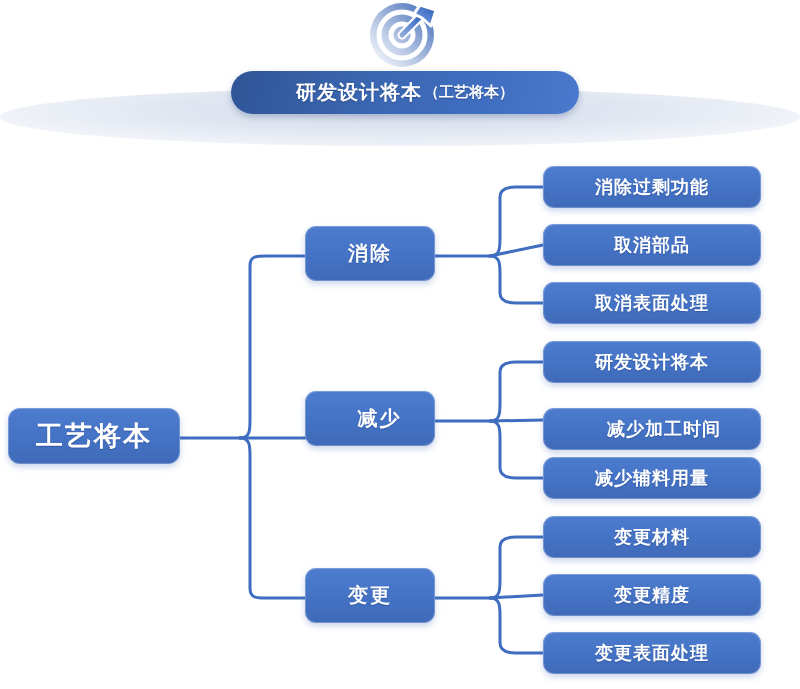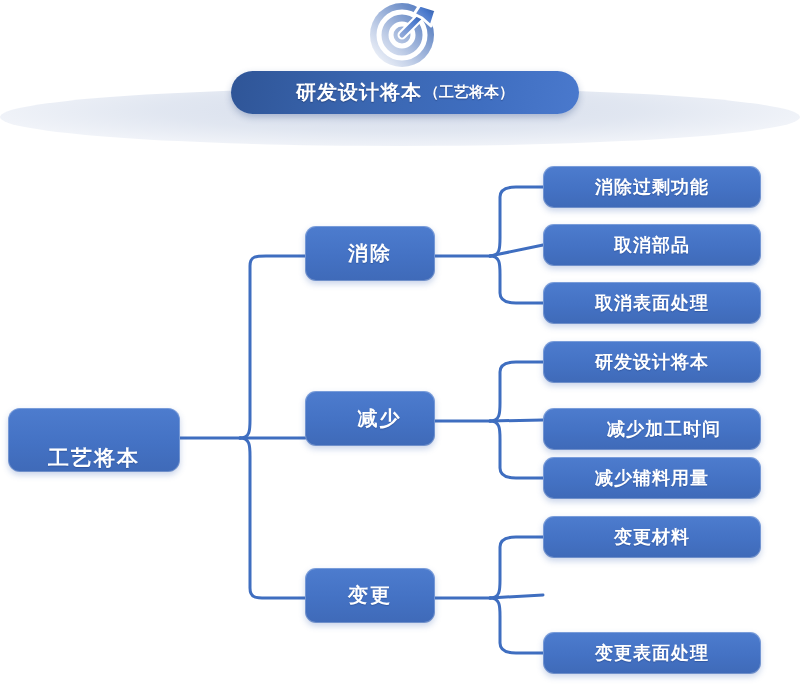--- a/index.html
+++ b/index.html
@@ -81,25 +81,24 @@
     border-radius: 10px;
     box-shadow: 0 3px 6px rgba(60,100,180,0.28),
                 0 0 0 1px rgba(255,255,255,0.25) inset;
     text-shadow: 0 1px 1px rgba(25,55,120,0.40);
     white-space: nowrap;
   }
   .node-root {
     left: 8px;
     top: 408px;
     width: 172px;
-    height: 64px;
-    font-size: 21px;
+    height: 56px;
+    font-size: 27px;
     letter-spacing: 2px;
     border-radius: 12px;
-    align-items: flex-end;
   }
   .node-mid {
     left: 305px;
     width: 130px;
     height: 55px;
     font-size: 20px;
     letter-spacing: 2px;
     border-radius: 11px;
   }
   .node-mid.m0 { top: 226px; }
@@ -233,17 +232,20 @@
   <div class="node node-leaf lf4">
     <span>减少加工时间</span>
   </div>
   <div class="node node-leaf lf5">
     <span>减少辅料用量</span>
   </div>
 
   <div class="node node-leaf lf6">
     <span>变更材料</span>
   </div>
+  <div class="node node-leaf lf7">
+    <span>变更精度</span>
+  </div>
   <div class="node node-leaf lf8">
     <span>变更表面处理</span>
   </div>
 
 </div>
 
 </body></html>

